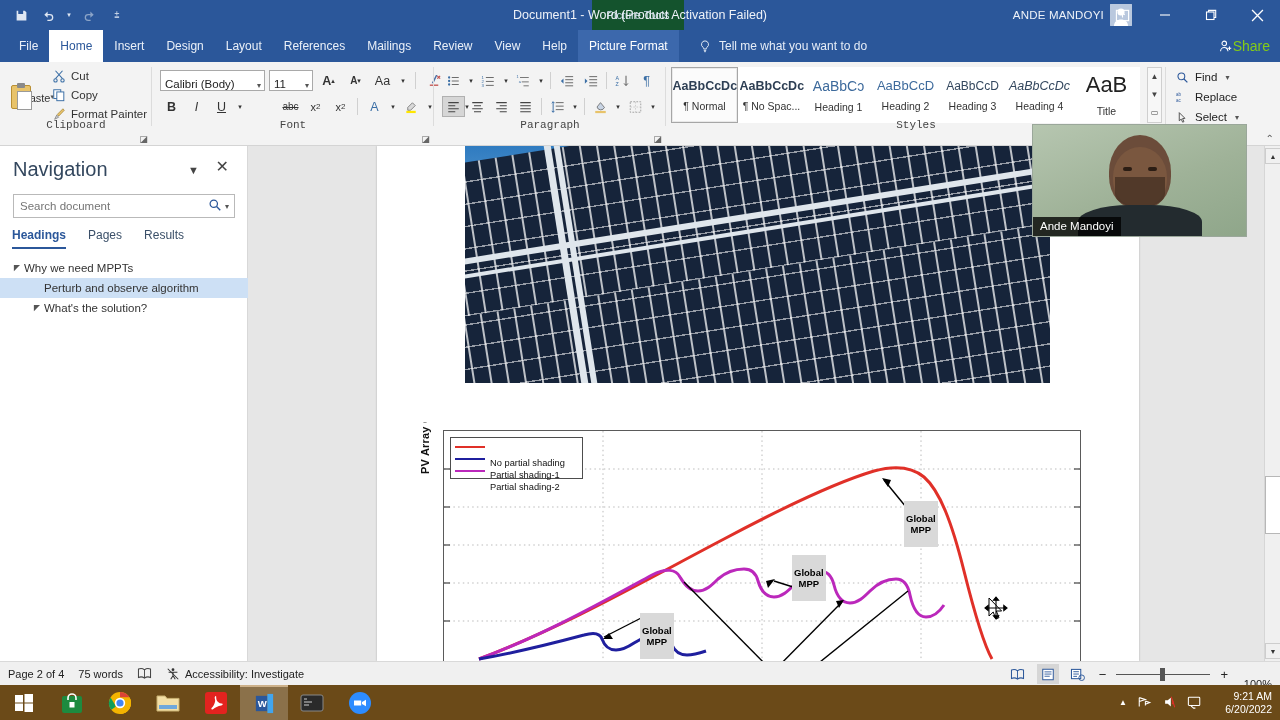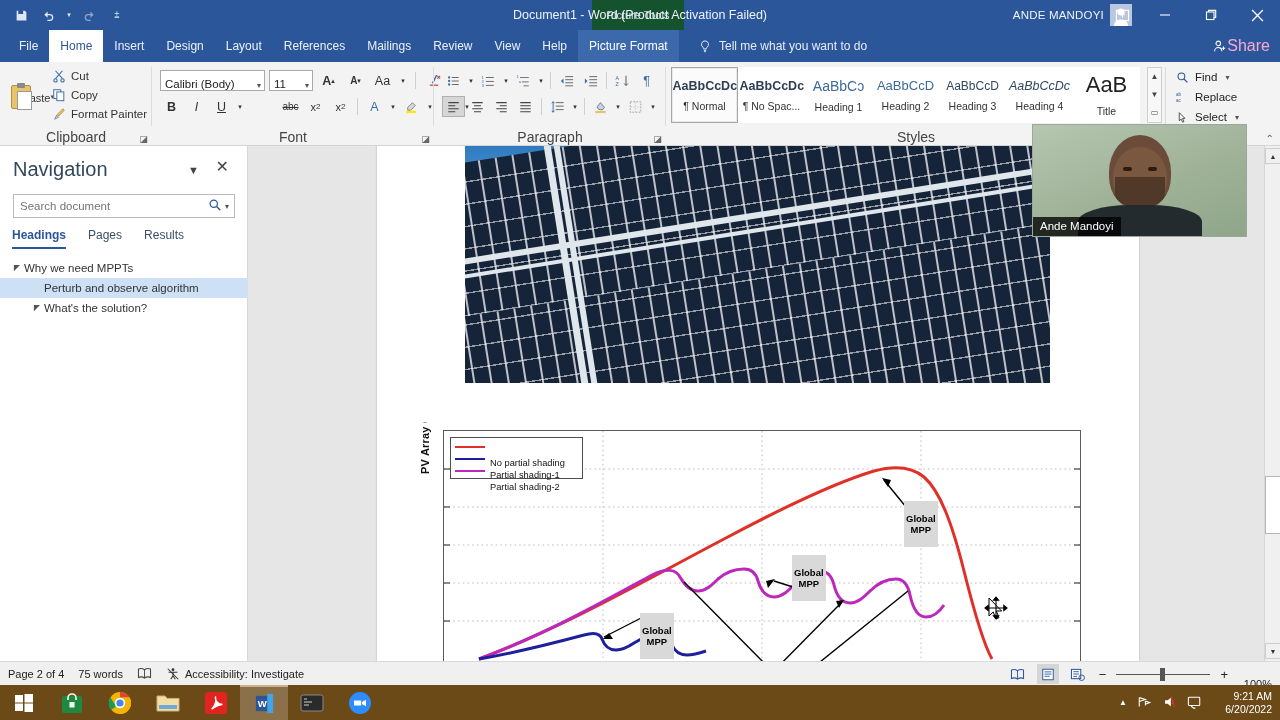--- a/index.html
+++ b/index.html
@@ -56,32 +56,32 @@
     white-space: nowrap;
   }
   .tab.active { background: #fff; color: #2b579a; font-weight: normal; }
   .tab.contextual { background: #3c68ac; color: #fff; }
   #tellme {
     position: absolute; left: 698px; top: 0; height: 32px; display: flex; align-items: center; gap: 7px;
     font-size: 12px; color: #e6edf7; font-style: normal;
   }
   #share-btn {
     position: absolute; right: 10px; top: 0; height: 32px; display: flex; align-items: center; 
-    font-size: 16px; color: #f9a8d4;
+    font-size: 14px; color: #84cc16;
   }
 
   
   #ribbon {
     position: absolute; top: 62px; left: 0; width: 1280px; height: 84px;
     background: #f3f3f3; border-bottom: 1px solid #d4d4d4;
   }
   .rgroup { position: absolute; top: 0; height: 84px; }
   .rgroup .glabel {
-    position: absolute; bottom: 1px; width: 100%; text-align: center;
-    font-size: 14px; color: #444;
+    position: absolute; bottom: 15px; width: 100%; text-align: center;
+    font-size: 11px; color: #444; font-family: Liberation Mono, monospace;
   }
   .rgroup .gdiv { position: absolute; right: 0; top: 5px; bottom: 20px; width: 1px; background: #dcdcdc; }
   .dlg { position:absolute; bottom:2px; right:4px; font-size:9px; color:#666; }
 
   
   #g-clipboard { left: 0; width: 152px; }
   #paste-btn {
     position: absolute; left: 8px; top: 4px; width: 46px; height: 62px;
     display: flex; flex-direction: row; align-items: center; font-size: 11px; color: #333;
   }

